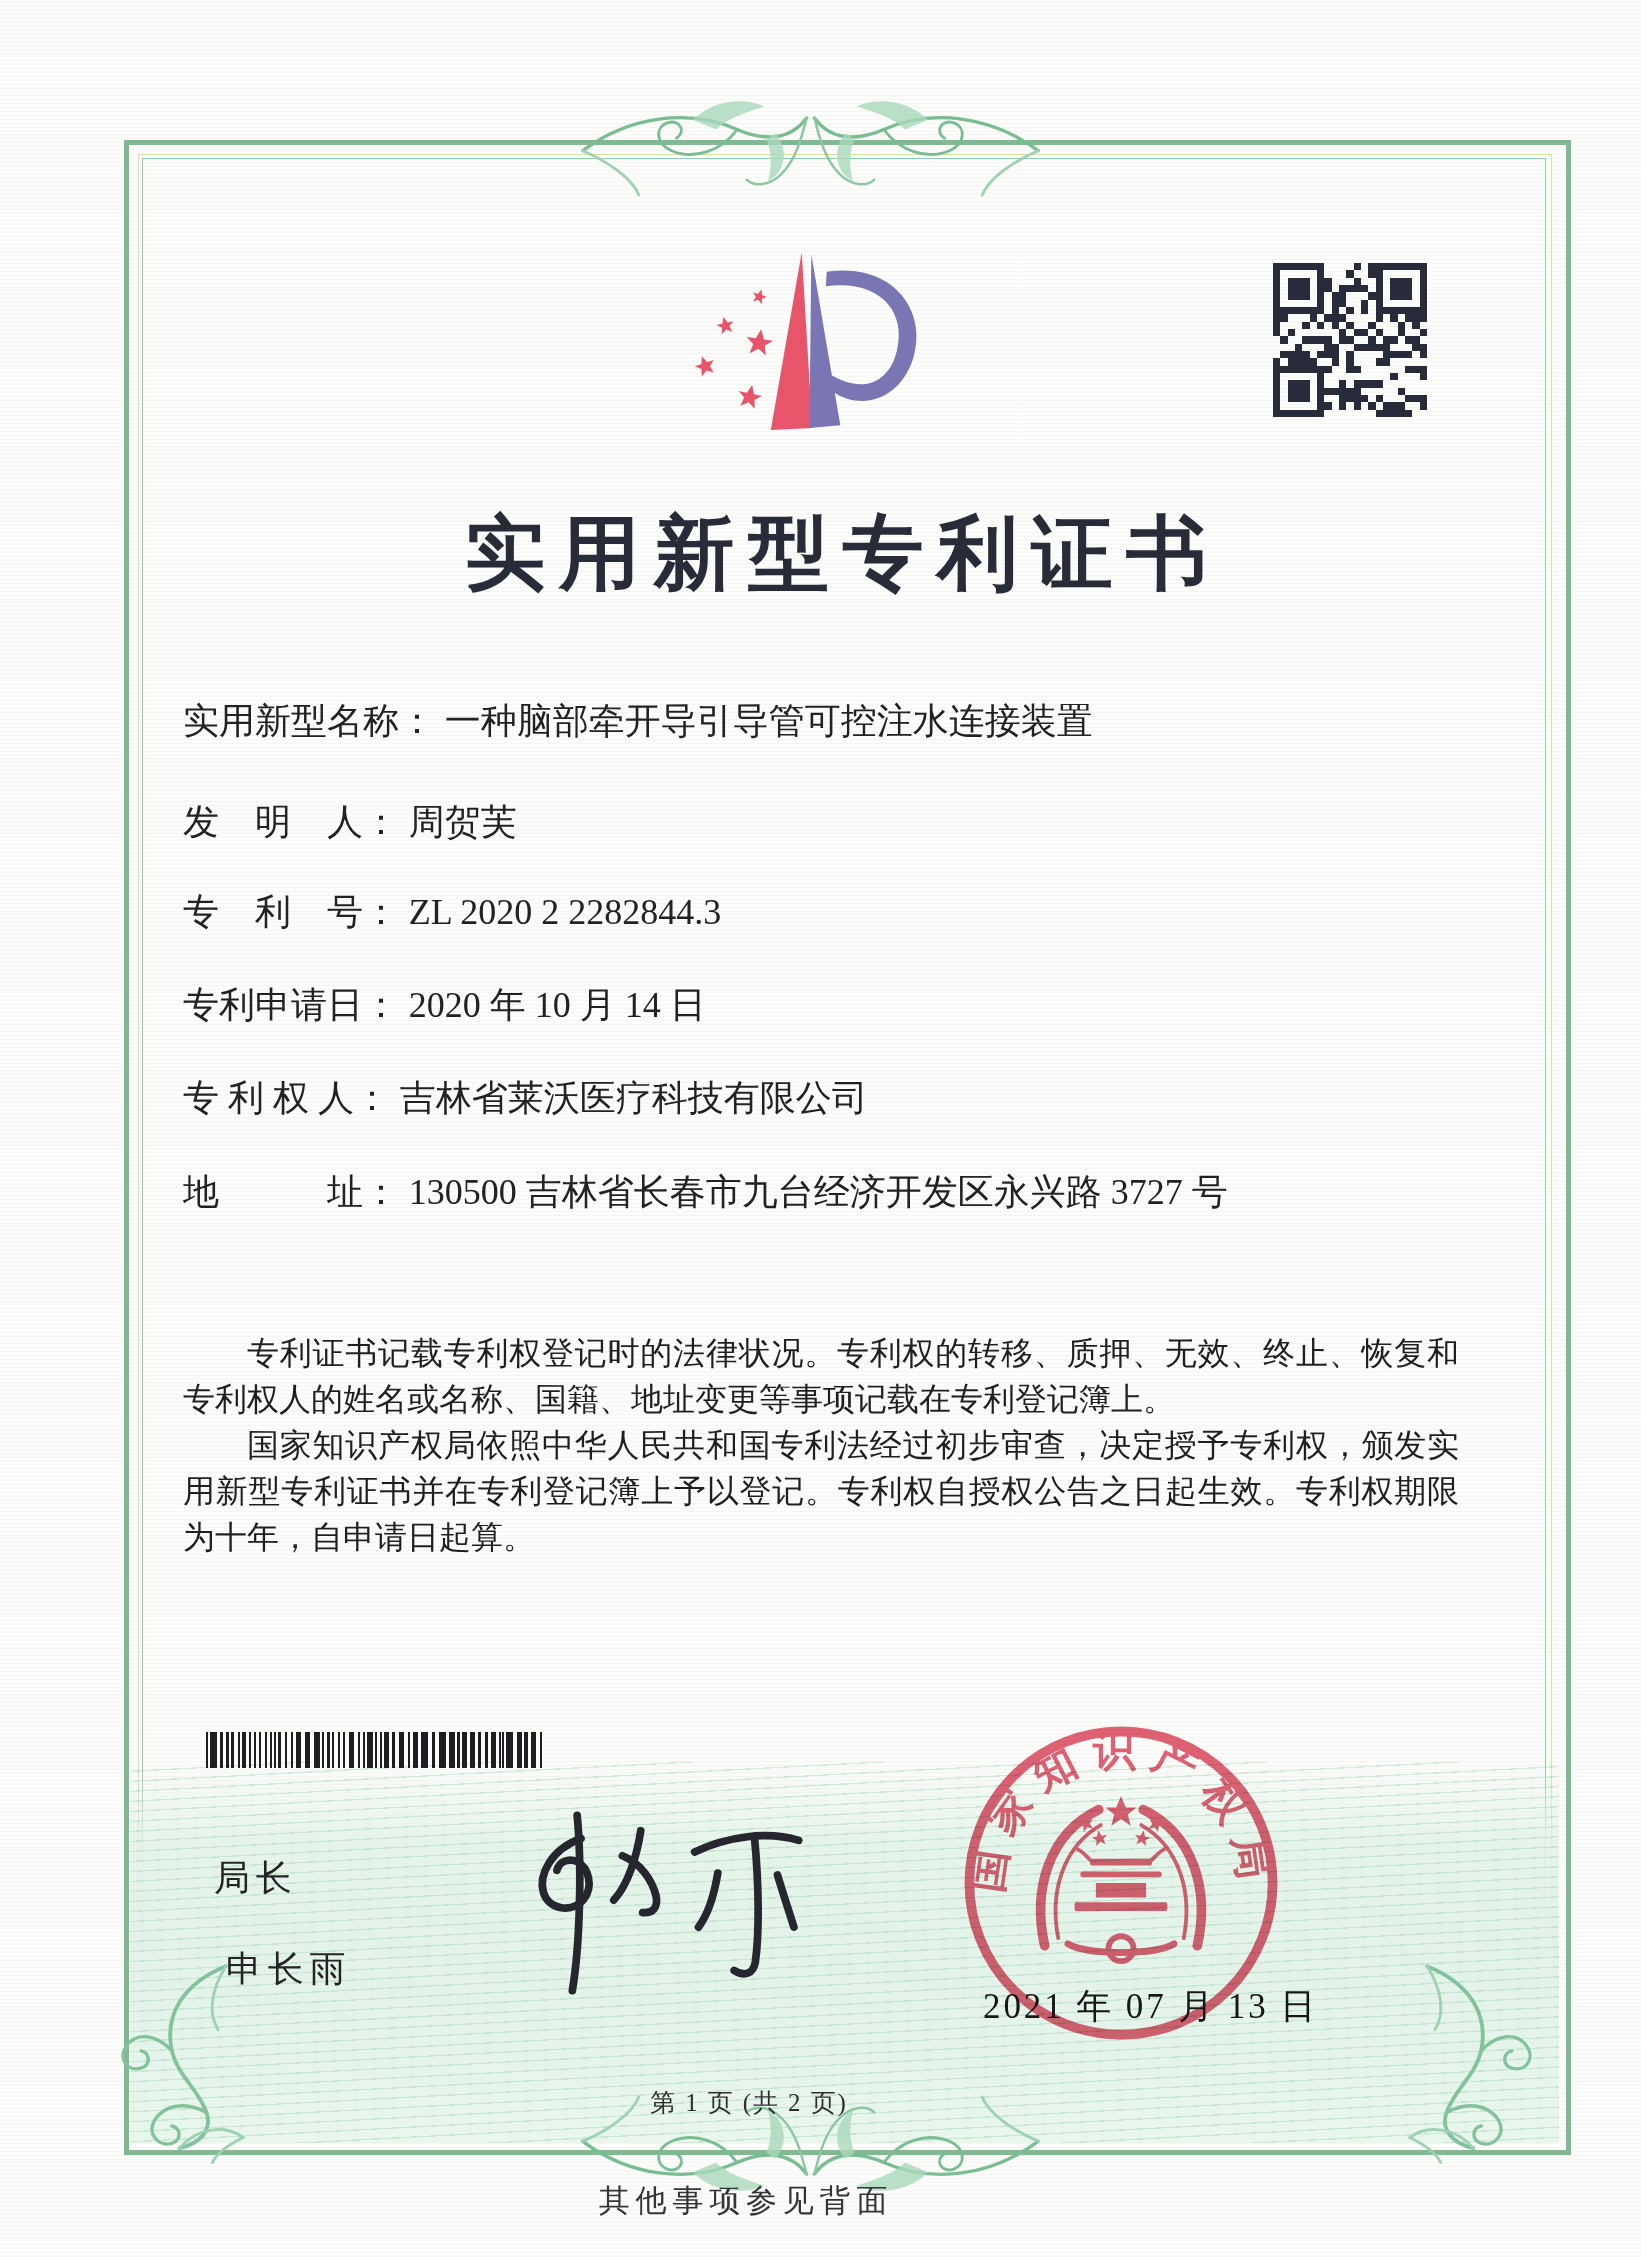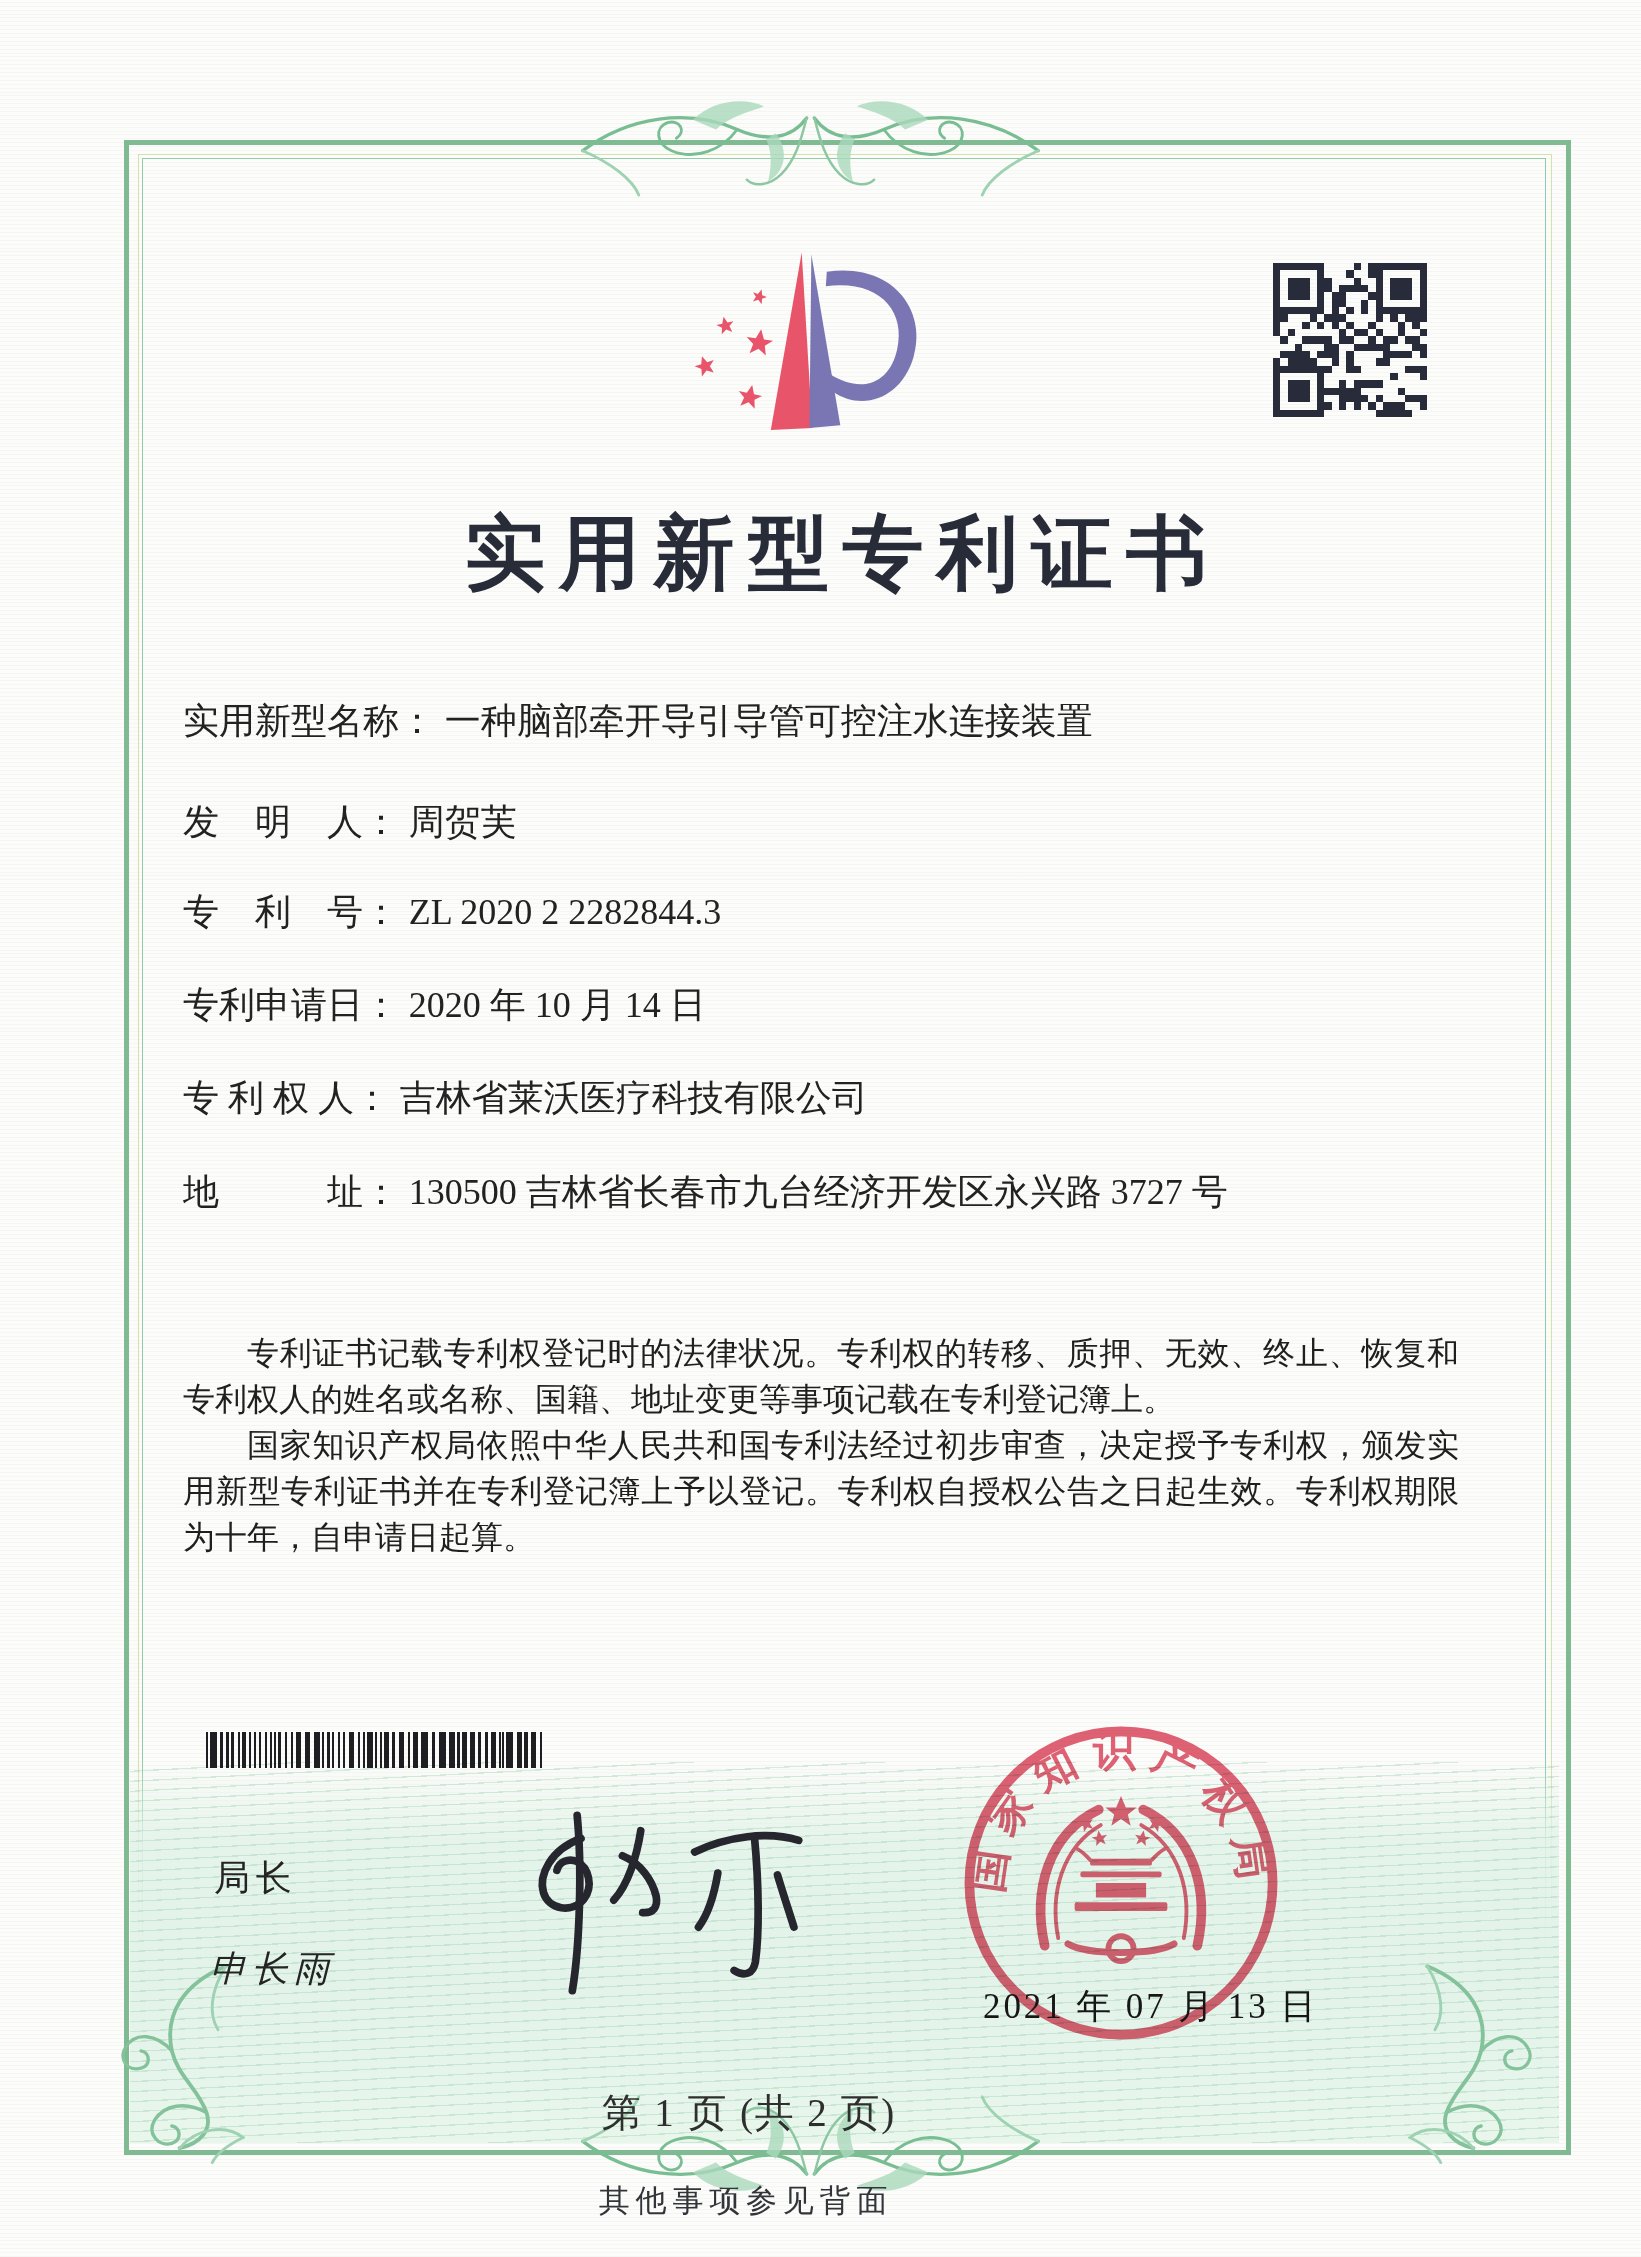--- a/index.html
+++ b/index.html
@@ -35,25 +35,25 @@
   .field{left:183px;width:1284px;font-size:36px;color:#222;white-space:nowrap;}
   .flabel{margin-right:9.7px;}
   .para-block{left:183px;top:1330px;width:1276px;font-size:32px;line-height:46px;
               text-align:justify;color:#1f1f1f;}
   .para-block p{margin:0;text-indent:2em;}
   
   .barcode{left:206px;top:1732px;width:340px;height:36px;font-size:0;white-space:nowrap;}
   .barcode i{display:inline-block;height:100%;background:#1d1d22;}
   .barcode b{display:inline-block;height:100%;}
   .director-title{left:214px;top:1854px;font-size:36px;letter-spacing:5.8px;color:#242424;}
-  .director-name{left:210px;top:1945px;font-size:36px;letter-spacing:5.8px;color:#242424;font-style:italic;}
+  .director-name{left:226px;top:1945px;font-size:36px;letter-spacing:5.8px;color:#242424;}
   .signature{left:436px;top:1798px;}
   .seal{left:952px;top:1714px;mix-blend-mode:multiply;opacity:.95;}
   .seal-date{left:983px;top:1983px;font-size:35px;letter-spacing:2.9px;color:#161616;}
-  .page-indicator{left:183px;top:2086px;width:1132px;text-align:center;font-size:39px;
+  .page-indicator{left:183px;top:2086px;width:1132px;text-align:center;font-size:25px;
                   letter-spacing:1.9px;color:#2e2e2e;}
   .back-note{left:183px;top:2180px;width:1126px;text-align:center;font-size:31px;
              letter-spacing:5.8px;color:#33343a;}
   .orn-top{left:577px;top:87px;}
   .orn-bottom{left:577px;top:2093px;transform:scaleY(-1);}
   .orn-bl{left:91px;top:1958px;}
   .orn-br{left:1408px;top:1958px;transform:scaleX(-1);}
 </style>
 </head>
 <body>

